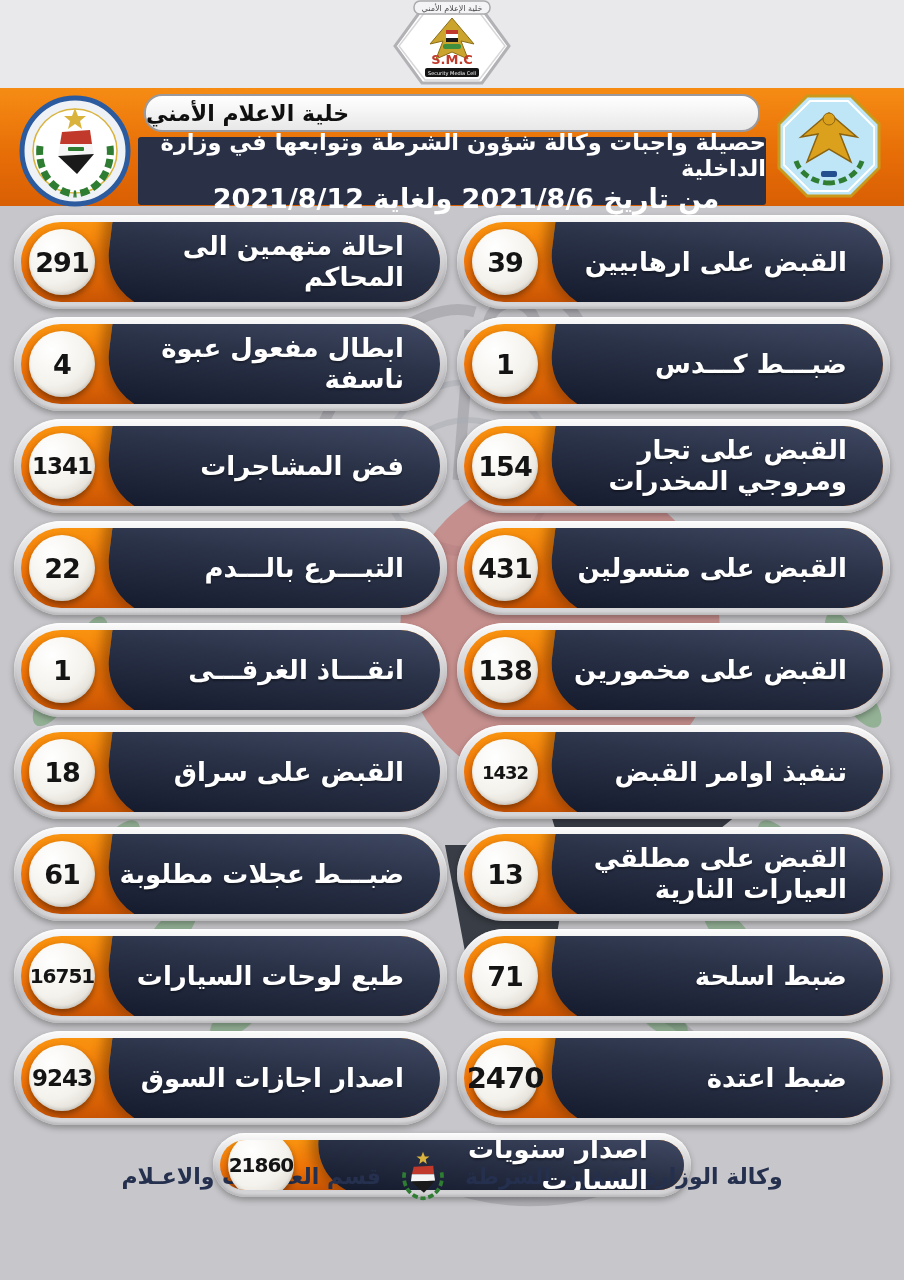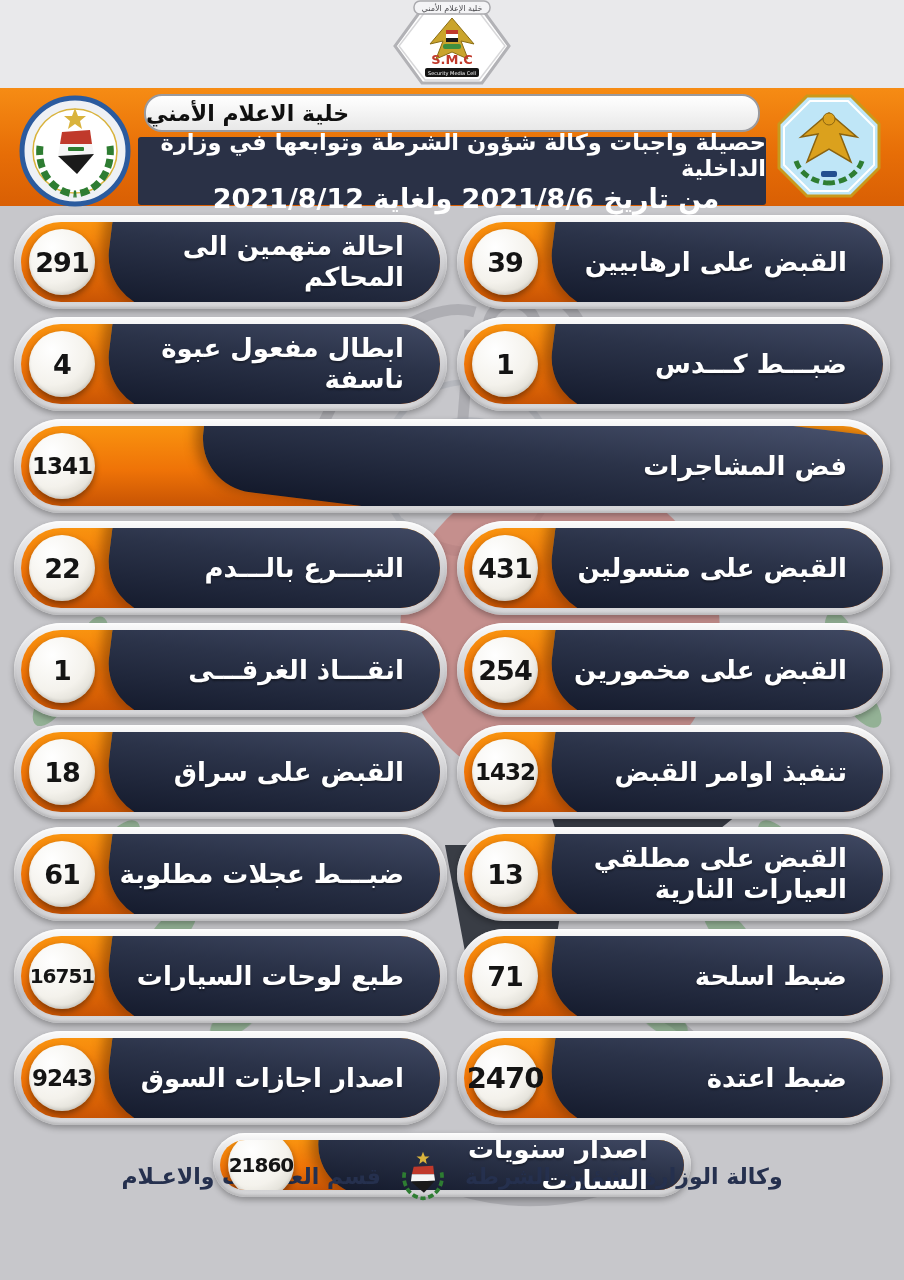--- a/index.html
+++ b/index.html
@@ -196,20 +196,29 @@
       <div class="row">
         <div class="pill">
             <div class="pill-in">
               <div class="dark"></div>
           <div class="label">فض المشاجرات</div>
           <div class="badge">
                 <span style="font-size: 23px;">1341</span>
               </div>
         </div>
           </div>
+        <div class="pill">
+            <div class="pill-in">
+              <div class="dark"></div>
+          <div class="label">القبض على تجار ومروجي المخدرات</div>
+          <div class="badge">
+                <span>154</span>
+              </div>
+        </div>
+          </div>
       </div>
 
       <div class="row">
         <div class="pill">
             <div class="pill-in">
               <div class="dark"></div>
           <div class="label">التبـــرع بالـــدم</div>
           <div class="badge">
                 <span>22</span>
               </div>
@@ -234,42 +243,42 @@
           <div class="badge">
                 <span>1</span>
               </div>
         </div>
           </div>
         <div class="pill">
             <div class="pill-in">
               <div class="dark"></div>
           <div class="label">القبض على مخمورين</div>
           <div class="badge">
-                <span>254</span>
+                <span>138</span>
               </div>
         </div>
           </div>
       </div>
 
       <div class="row">
         <div class="pill">
             <div class="pill-in">
               <div class="dark"></div>
           <div class="label">القبض على سراق</div>
           <div class="badge">
                 <span>18</span>
               </div>
         </div>
           </div>
         <div class="pill">
             <div class="pill-in">
               <div class="dark"></div>
           <div class="label">تنفيذ اوامر القبض</div>
           <div class="badge">
-                <span style="font-size: 23px;">1432</span>
+                <span style="font-size: 18px;">1432</span>
               </div>
         </div>
           </div>
       </div>
 
       <div class="row">
         <div class="pill">
             <div class="pill-in">
               <div class="dark"></div>
           <div class="label">ضبـــط عجلات مطلوبة</div>

